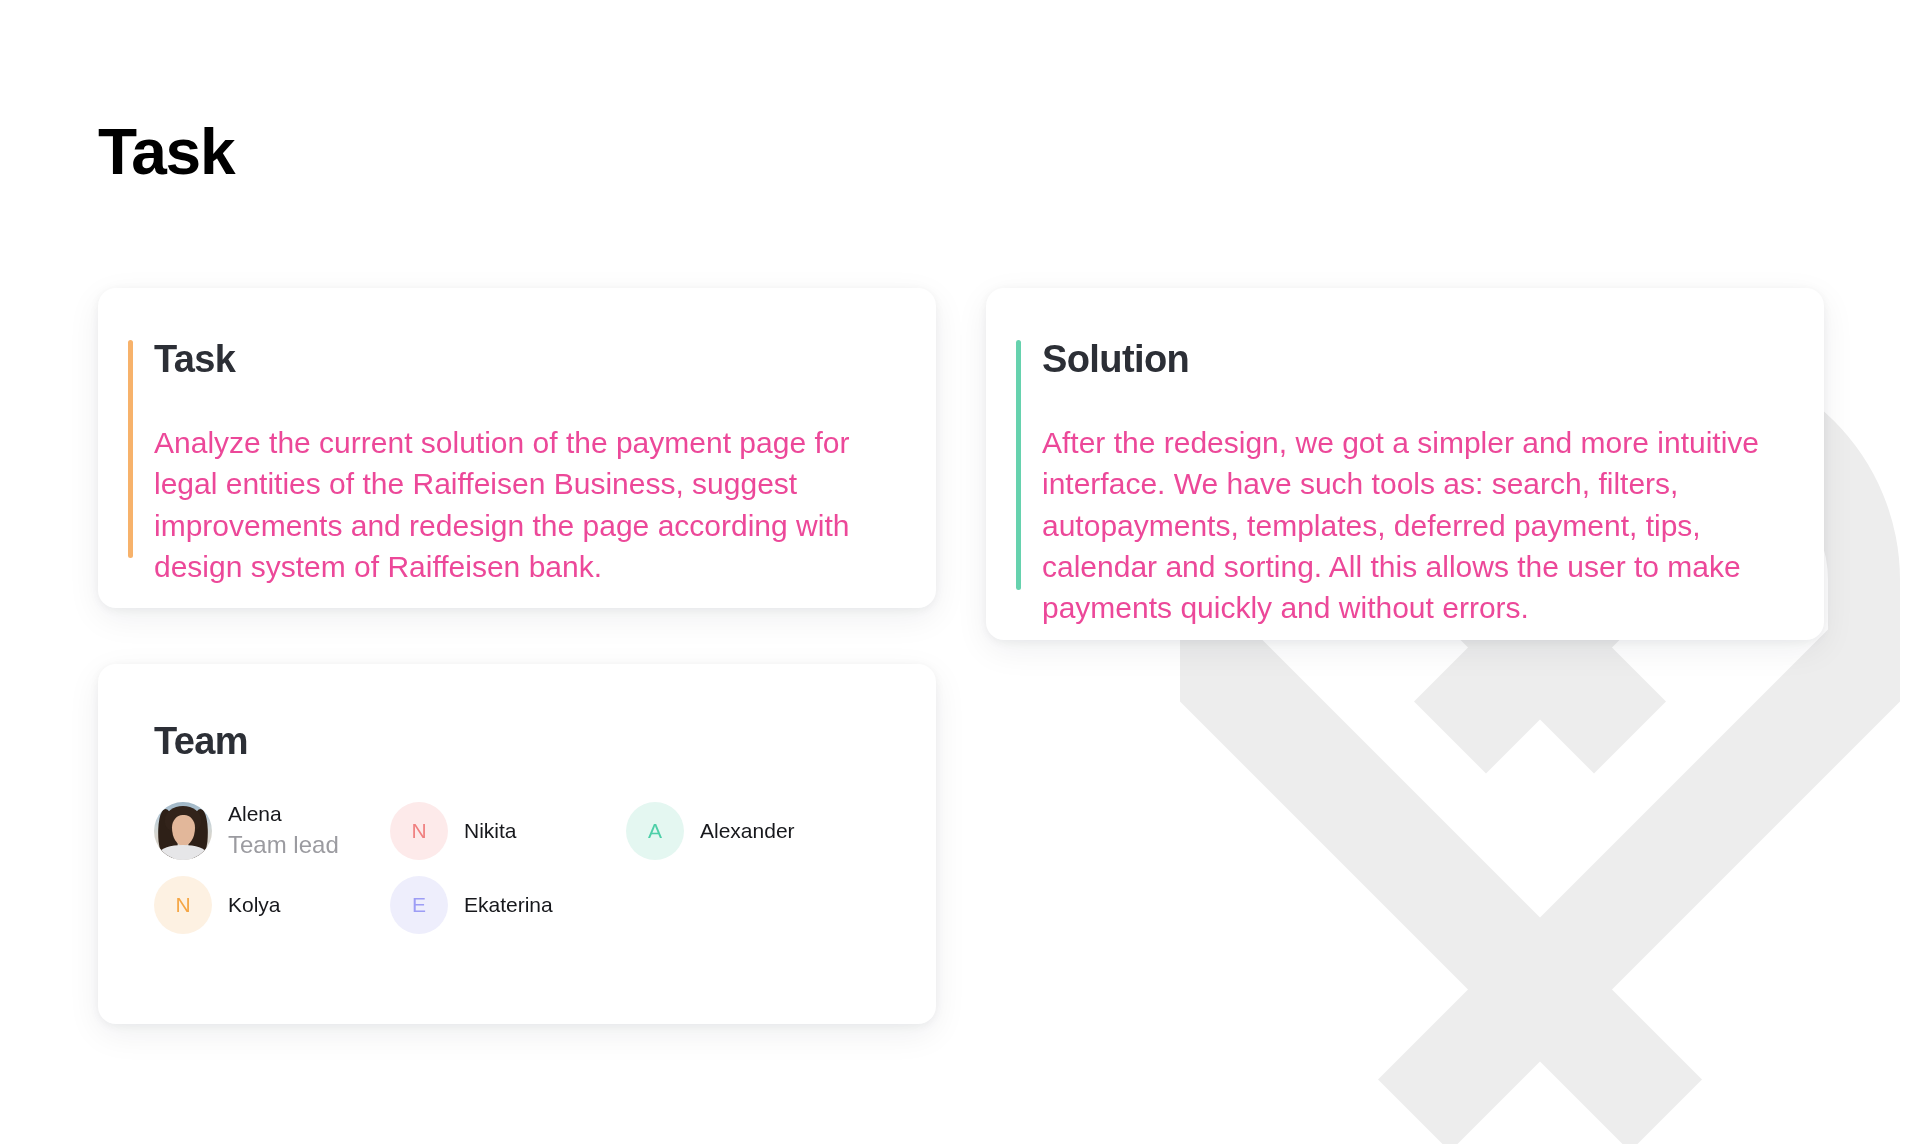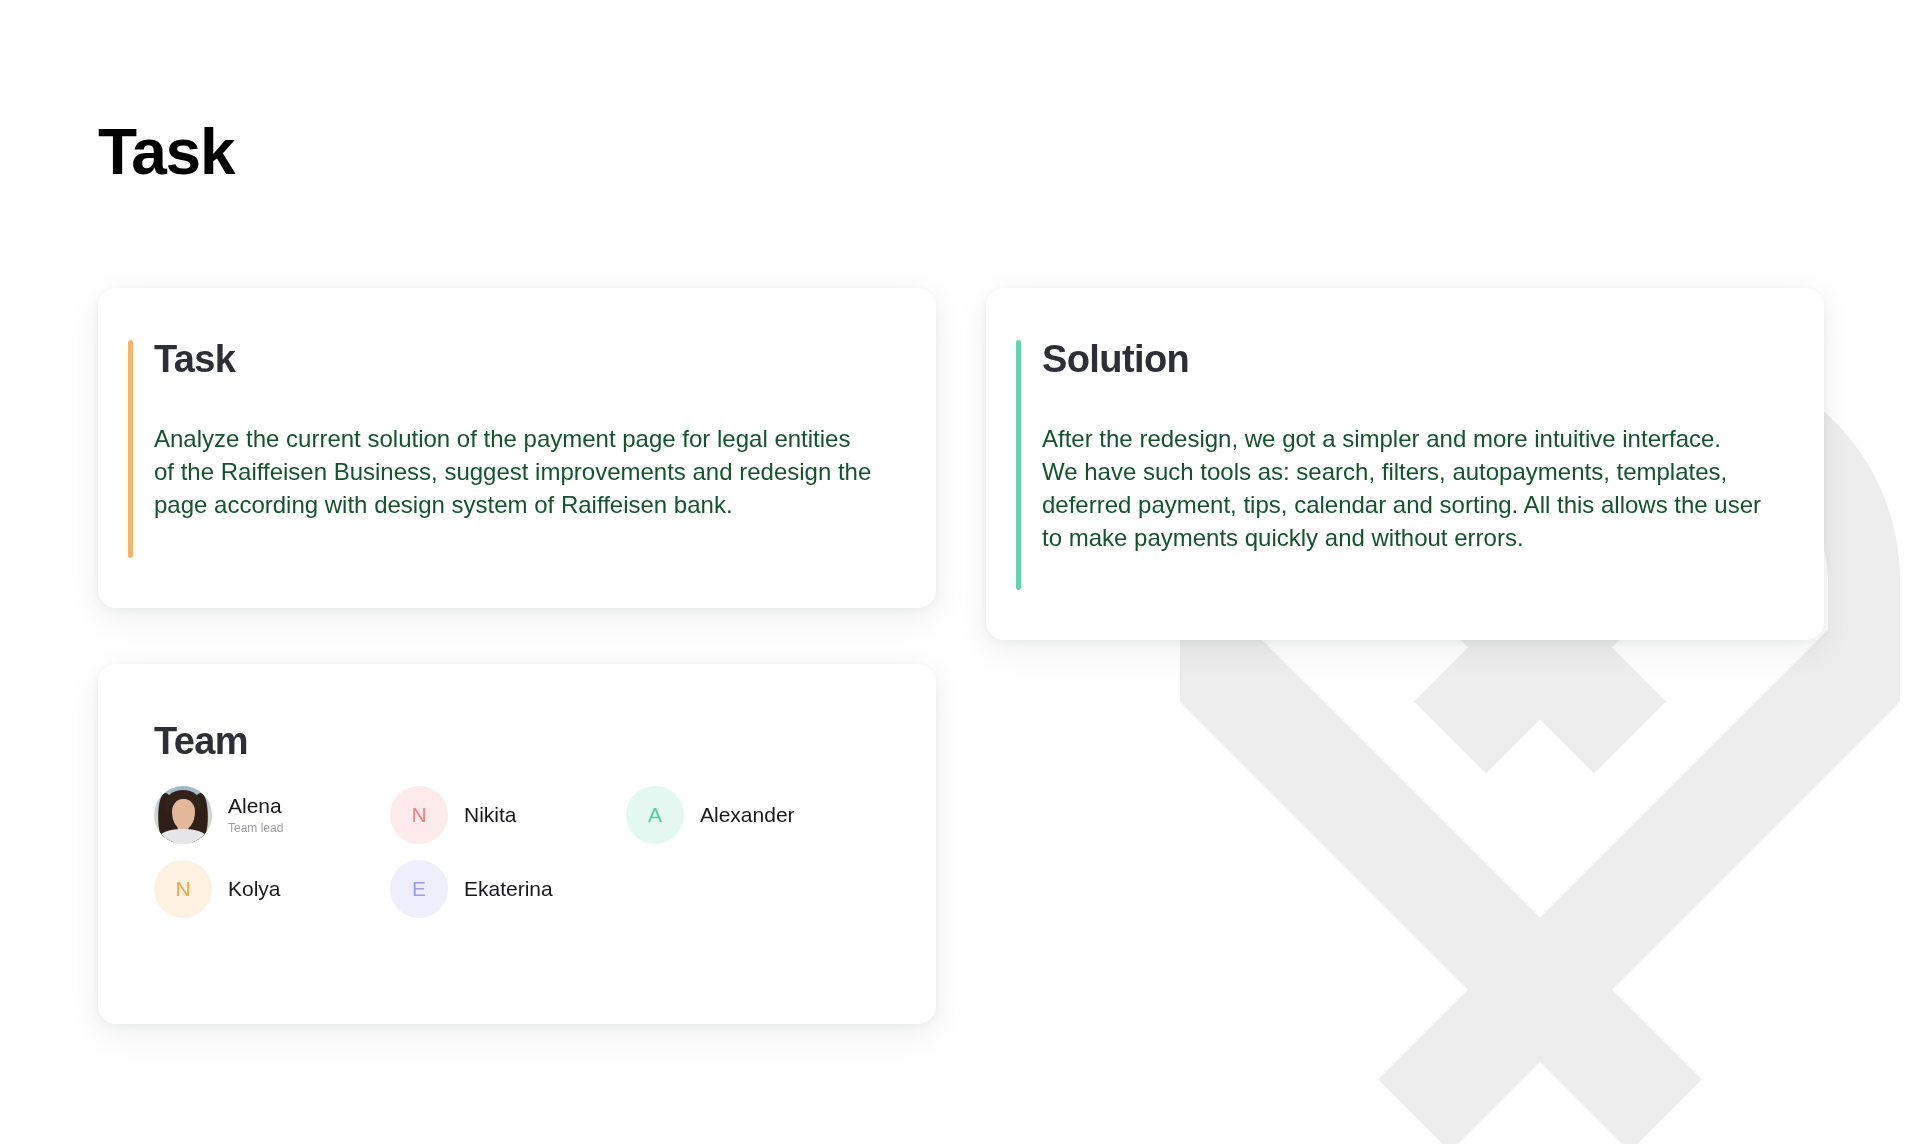--- a/index.html
+++ b/index.html
@@ -77,38 +77,38 @@
   .card-heading {
     font-size: 38px;
     line-height: 1.05;
     font-weight: 700;
     letter-spacing: -0.6px;
     color: #2c2f36;
     margin-bottom: 42px;
   }
 
   .card-body {
-    font-size: 24px;
+    font-size: 30px;
     line-height: 1.38;
     font-weight: 400;
-    color: #14532d;
+    color: #ec4899;
     max-width: 720px;
     white-space: pre-line;
   }
 
   
   .team-inner { padding: 58px 44px 44px 56px; }
 
   .team-heading {
     font-size: 38px;
     line-height: 1.05;
     font-weight: 700;
     letter-spacing: -0.6px;
     color: #2c2f36;
-    margin-bottom: 24px;
+    margin-bottom: 40px;
   }
 
   .team-grid {
     display: grid;
     grid-template-columns: 220px 220px 260px;
     row-gap: 30px;
     column-gap: 0px;
     gap: 16px;
   }
 
@@ -176,21 +176,21 @@
     border-radius: 50% 50% 0 0;
   }
 
   .member-text { display: flex; flex-direction: column; justify-content: center; }
   .member-name {
     font-size: 21px;
     line-height: 1.25;
     color: #17181c;
   }
   .member-role {
-    font-size: 12px;
+    font-size: 24px;
     line-height: 1.3;
     color: #9b9ba0;
     margin-top: 2px;
   }
 </style>
 </head>
 <body>
 
 <div class="page">
 

